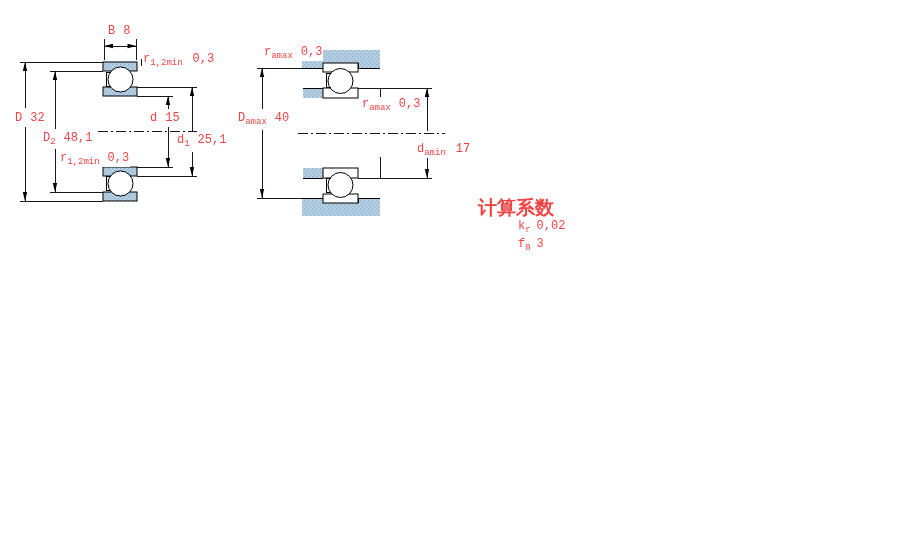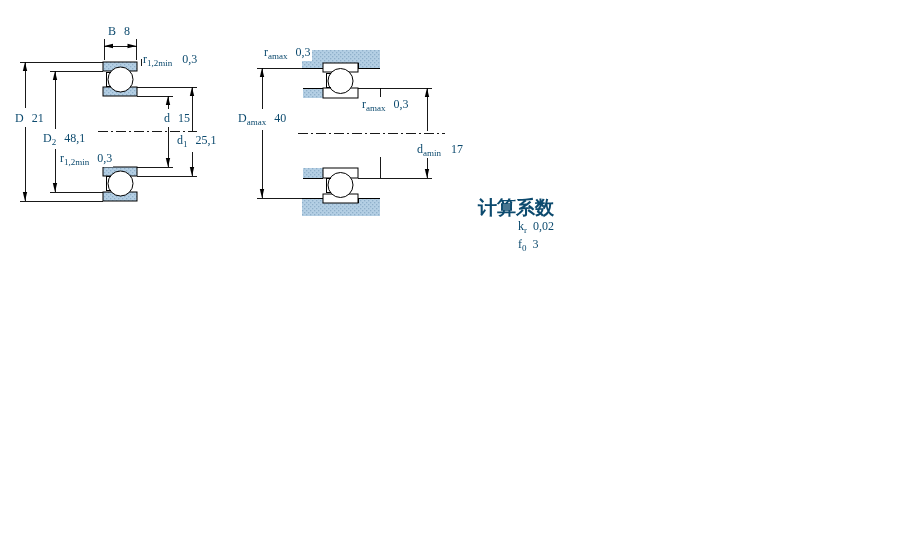--- a/index.html
+++ b/index.html
@@ -1,17 +1,17 @@
 <!DOCTYPE html>
 <html><head>
 <meta charset="utf-8">
 <style>
   html,body{margin:0;padding:0;background:#ffffff;}
   #stage{position:relative;width:900px;height:560px;background:#ffffff;overflow:hidden;
-         font-family:Liberation Serif, serif;color:#0c4a6e;}
+         font-family:Liberation Mono, monospace;color:#ef4444;}
   svg{position:absolute;left:0;top:0;}
   .ln{stroke:#000;stroke-width:1;fill:none;shape-rendering:crispEdges;}
   .thin{stroke:#000;stroke-width:0.9;fill:none;shape-rendering:crispEdges;}
   .arrow{fill:#000;stroke:none;}
   .dim{position:absolute;font-size:12px;line-height:14px;white-space:nowrap;
        background:#ffffff;padding:0 1px;}
   .dim sub{font-size:9px;line-height:9px;}
   .val{margin-left:8px;}
   .val-wide{margin-left:10px;}
   .calc-title{position:absolute;font-size:19px;font-weight:bold;white-space:nowrap;}
@@ -138,28 +138,28 @@
 
   <div class="dim" style="left:107px;top:24px;">
     <span>B</span><sub></sub><span class="val">8</span>
   </div>
 
   <div class="dim" style="left:142px;top:52px;">
     <span>r</span><sub>1,2min</sub><span class="val-wide">0,3</span>
   </div>
 
   <div class="dim" style="left:14px;top:111px;">
-    <span>D</span><sub></sub><span class="val">21</span>
+    <span>D</span><sub></sub><span class="val">32</span>
   </div>
 
   <div class="dim" style="left:42px;top:131px;">
     <span>D</span><sub>2</sub><span class="val">48,1</span>
   </div>
 
-  <div class="dim" style="left:163px;top:111px;text-align:right;">
+  <div class="dim" style="left:149px;top:111px;text-align:right;">
     <span>d</span><sub></sub><span class="val">15</span>
   </div>
 
   <div class="dim" style="left:176px;top:133px;">
     <span>d</span><sub>1</sub><span class="val">25,1</span>
   </div>
 
   <div class="dim" style="left:59px;top:151px;">
     <span>r</span><sub>1,2min</sub><span class="val">0,3</span>
   </div>

